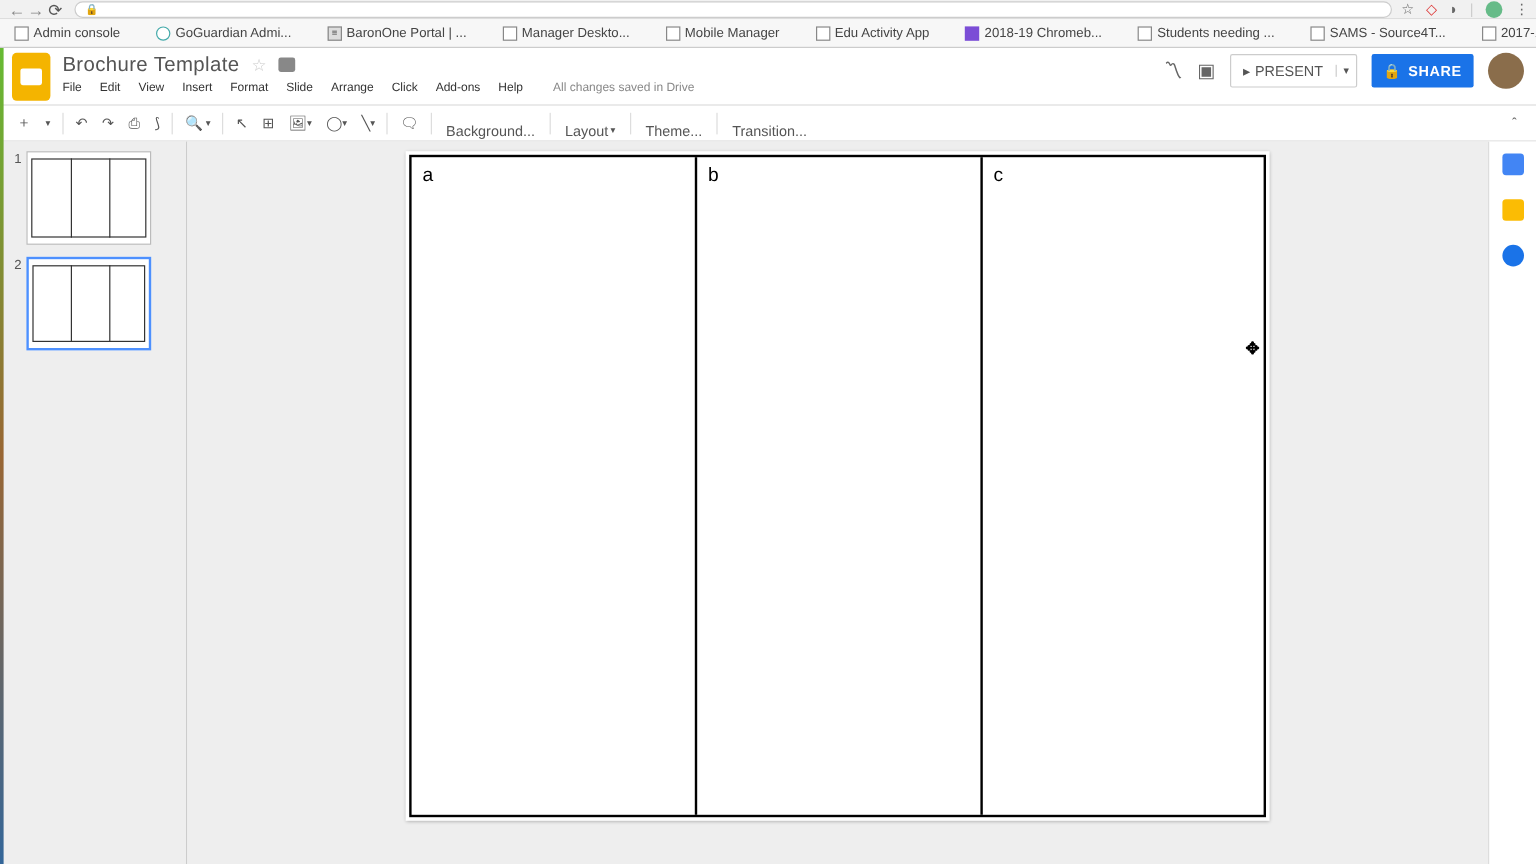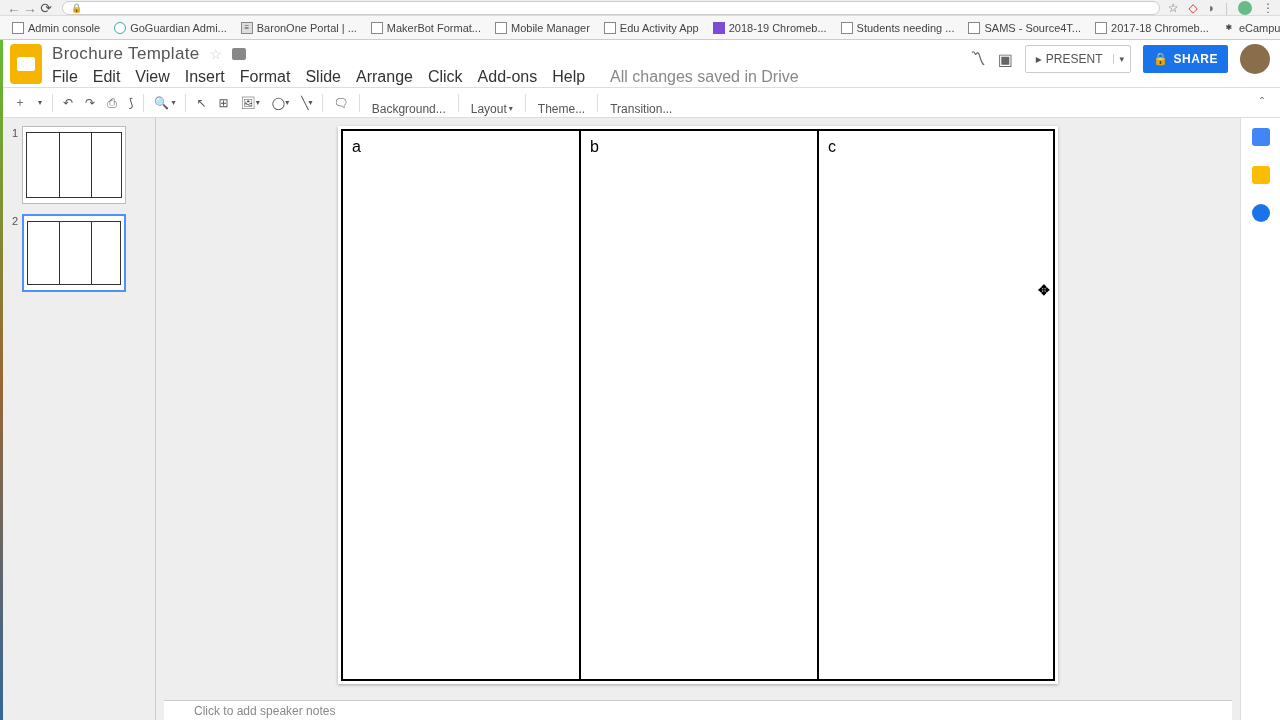--- a/index.html
+++ b/index.html
@@ -8,37 +8,37 @@
 
 .browser-bar { height:16px; background:#f1f1f1; display:flex; align-items:center; padding:0 6px; border-bottom:1px solid #ddd; }
 .nav-arrow { width:16px; text-align:center; color:#888; font-size:14px; cursor:default; }
 .nav-arrow.active { color:#555; }
 .url-box { flex:1; background:#fff; border:1px solid #ccc; border-radius:20px; height:14px; margin:0 8px; display:flex; align-items:center; padding:0 8px; font-size:10px; color:#333; overflow:hidden; }
 .lock { margin-right:4px; font-size:9px; color:#0a0; }
 .chrome-right { display:flex; align-items:center; gap:10px; color:#666; font-size:12px; }
 .avatar-sm { width:14px; height:14px; border-radius:50%; background:#6b8; }
 
 
-.bookmarks { height:24px; background:#f7f7f7; border-bottom:1px solid #ccc; display:flex; align-items:center; padding:0 6px; gap:2px; font-size:11px; color:#444; }
+.bookmarks { height:24px; background:#f7f7f7; border-bottom:1px solid #ccc; display:flex; align-items:center; padding:0 6px; gap:18px; font-size:11px; color:#444; }
 .bm { display:flex; align-items:center; gap:4px; padding:2px 6px; cursor:pointer; white-space:nowrap; }
 .bm-icon { width:12px; height:12px; border:1px solid #888; background:#fff; font-size:8px; display:flex; align-items:center; justify-content:center; }
 .bm-icon.goguard { border-radius:50%; border:1px solid #4aa; }
 .bm-icon.sheet { background:#7b4dd6; border:none; }
 .bookmarks .spacer { flex:1; }
 
 
 .slides-header { height:48px; display:flex; align-items:flex-start; padding:4px 10px 0 10px; border-bottom:1px solid #ddd; }
 .slides-logo { width:32px; height:40px; background:#f4b400; border-radius:4px; margin-right:10px; display:flex; align-items:center; justify-content:center; }
 .slides-logo-inner { width:18px; height:14px; background:#fff; border-radius:2px; }
 .doc-area { flex:1; }
 .doc-title-row { display:flex; align-items:center; gap:10px; height:20px; }
 .doc-title { font-size:17px; color:#555; letter-spacing:.3px; }
 .star { color:#ccc; font-size:14px; }
 .folder-move { width:14px; height:12px; background:#888; border-radius:2px; }
-.menu-row { display:flex; gap:15px; font-size:16px; color:#333; margin-top:4px; align-items:flex-end; }
+.menu-row { display:flex; gap:15px; font-size:10px; color:#333; margin-top:4px; align-items:flex-end; }
 .menu-row span { cursor:pointer; }
 .save-msg { color:#888; margin-left:10px; }
 .header-right { display:flex; align-items:center; gap:12px; }
 .hdr-icon { color:#666; font-size:16px; cursor:pointer; }
 .present-btn { display:flex; align-items:center; background:#fff; border:1px solid #ccc; border-radius:2px; height:28px; font-size:12px; color:#555; }
 .present-main { padding:0 10px; display:flex; align-items:center; gap:4px; }
 .present-drop { border-left:1px solid #ccc; padding:0 6px; font-size:9px; }
 .share-btn { background:#1a73e8; color:#fff; border-radius:2px; height:28px; padding:0 10px; display:flex; align-items:center; gap:5px; font-size:12px; font-weight:bold; letter-spacing:.5px; }
 .avatar-lg { width:30px; height:30px; border-radius:50%; background:#8a6d4b; }
 
@@ -118,21 +118,21 @@
   <div class="bm">
       <div class="bm-icon goguard"></div>
       <span>GoGuardian Admi...</span>
     </div>
   <div class="bm">
       <div class="bm-icon" style="background:#ddd">≡</div>
       <span>BaronOne Portal | ...</span>
     </div>
   <div class="bm">
       <div class="bm-icon"></div>
-      <span>MakerBot Format...</span>
+      <span>Manager Deskto...</span>
     </div>
   <div class="bm">
       <div class="bm-icon"></div>
       <span>Mobile Manager</span>
     </div>
   <div class="bm">
       <div class="bm-icon"></div>
       <span>Edu Activity App</span>
     </div>
   <div class="bm">
@@ -259,21 +259,20 @@
       <div class="slide">
         <div class="panel-border full"></div>
         <div class="panel-col pc1"></div>
         <div class="panel-col pc2"></div>
         <div class="cell-text ta">a</div>
         <div class="cell-text tb">b</div>
         <div class="cell-text tc">c</div>
         <div class="move-cursor" style="left:700px;top:156px">✥</div>
       </div>
     </div>
-    <div class="notes-bar">Click to add speaker notes</div>
   </div>
 
   <div class="side-rail">
     <div class="rail-icon rail-cal"></div>
     <div class="rail-icon rail-keep"></div>
     <div class="rail-icon rail-tasks"></div>
   </div>
 </div>
 
 </body></html>

